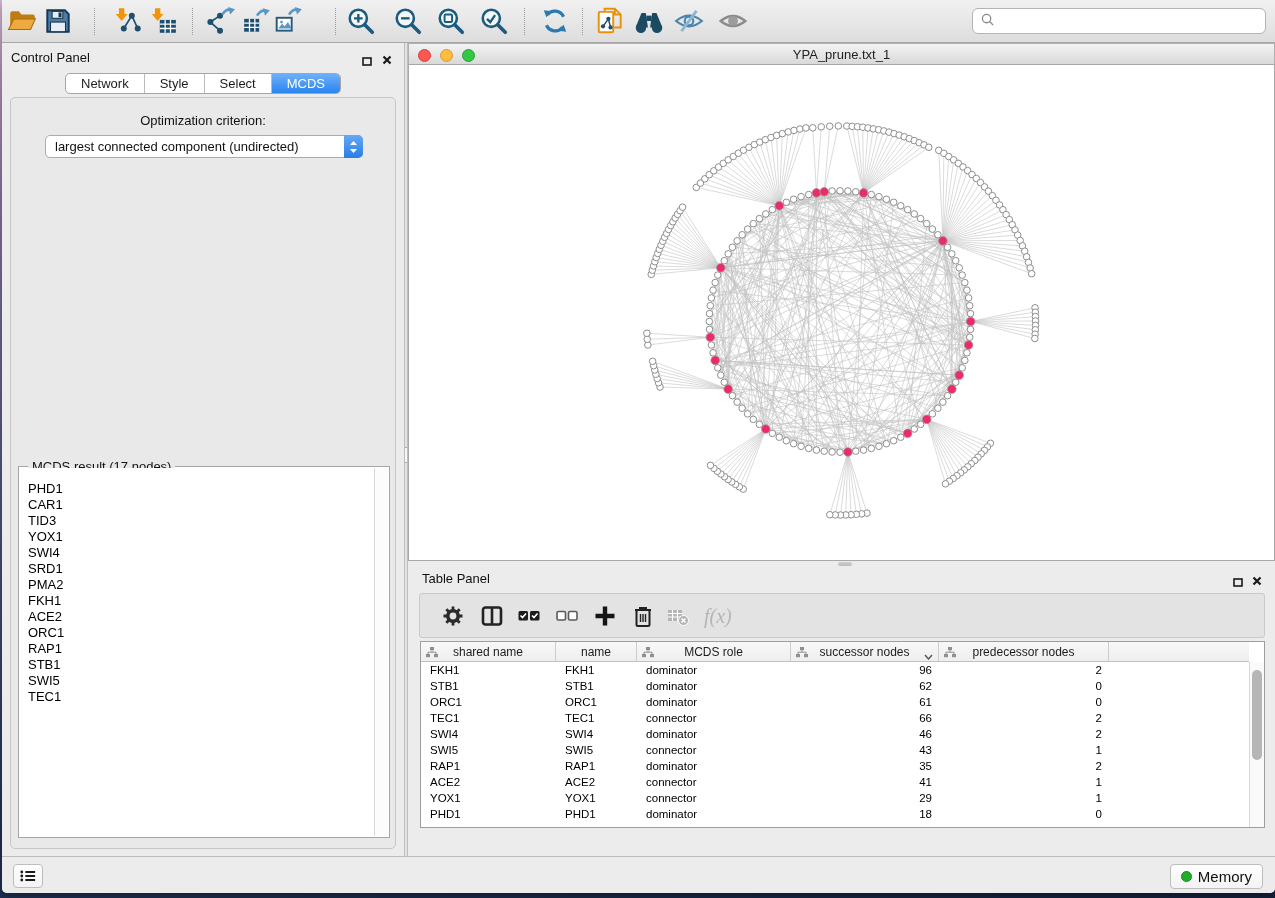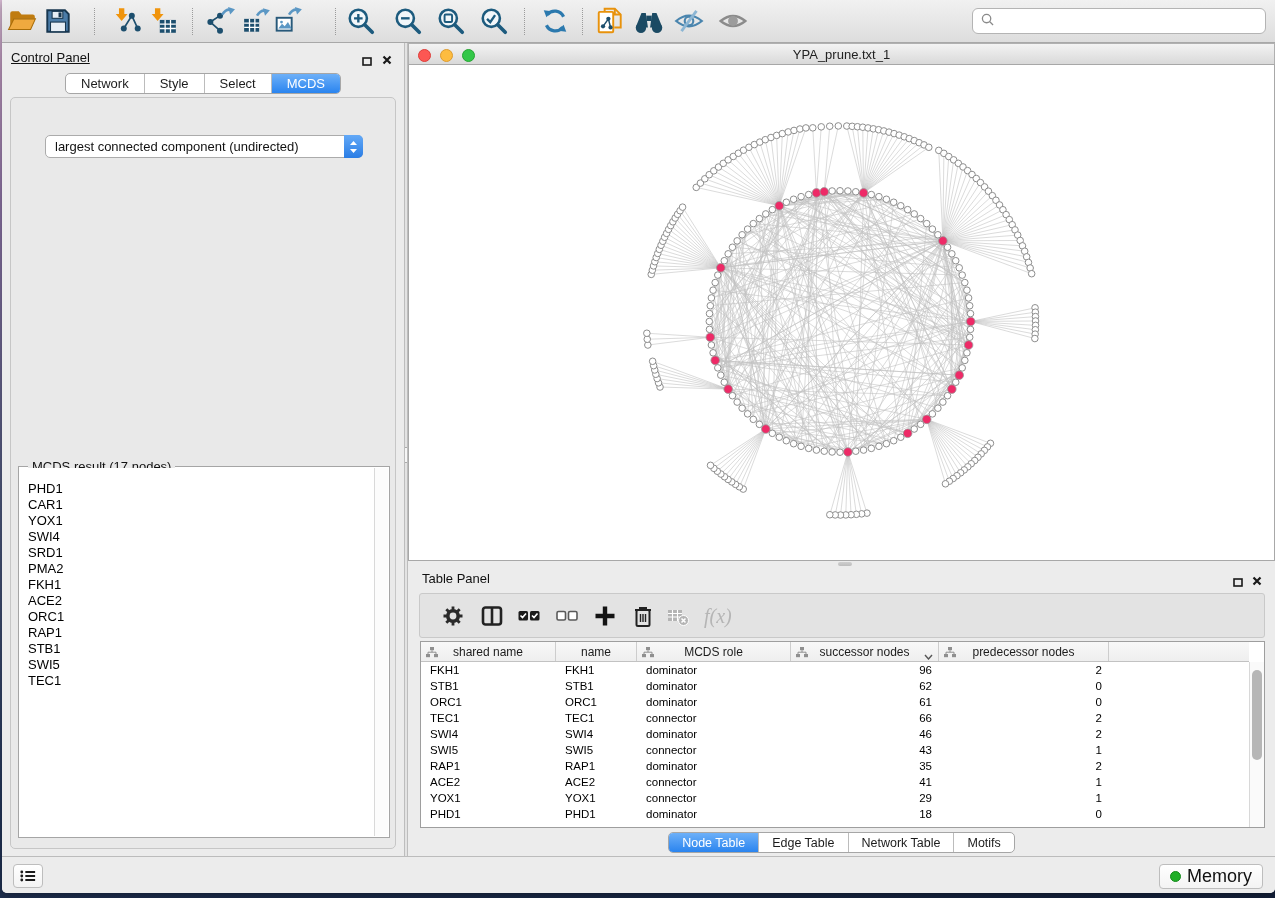--- a/index.html
+++ b/index.html
@@ -13,21 +13,21 @@
     background:linear-gradient(#f1f1f1,#dddddd);border-bottom:1px solid #a8a8a8;}
   .tb-icon{position:absolute;top:6px;width:30px;height:30px;cursor:default;}
   .tb-icon svg{width:100%;height:100%;}
   .tb-sep{position:absolute;top:8px;height:27px;width:0;border-left:1px dotted #9b9b9b;}
   .search{position:absolute;right:9px;top:8px;width:294px;height:26px;background:#fff;
     border:1px solid #b4b4b4;border-radius:6px;display:flex;align-items:center;padding:0 8px;}
   .search input{border:none;outline:none;flex:1;font-size:13px;margin-left:6px;background:transparent;}
   
   .cpanel{position:absolute;left:0;top:43px;width:402px;height:813px;background:#ececec;}
   .p-head{position:absolute;left:0;top:0;width:100%;height:28px;}
-  .p-title{position:absolute;left:9px;top:7px;font-size:13px;color:#111;text-decoration:underline;}
+  .p-title{position:absolute;left:9px;top:7px;font-size:13px;color:#111;}
   .p-float{position:absolute;right:32px;top:9px;}
   .p-close{position:absolute;right:12px;top:8px;}
   .seg{display:flex;border:1px solid #a6a6a6;border-radius:5px;overflow:hidden;background:#fff;height:21px;}
   .seg .tab{padding:0 15px;font-size:13px;line-height:20px;color:#1c1c1c;border-right:1px solid #bcbcbc;}
   .seg .tab:last-child{border-right:none;}
   .seg .tab.sel{background:linear-gradient(#6db0f8,#2a84ef);color:#fff;}
   #cp-tabs{position:absolute;left:50%;transform:translateX(-50%);top:30px;}
   .cp-page{position:absolute;left:8px;top:54px;width:386px;height:752px;background:#e9e9e9;
     border:1px solid #c6c6c6;border-radius:5px;}
   .opt-label{position:absolute;top:15px;width:100%;text-align:center;font-size:13px;color:#111;}
@@ -91,21 +91,21 @@
   .td.r{padding-right:7px;text-align:right;}
   .tscroll{position:absolute;top:20px;right:0;bottom:0;width:15px;background:#fafafa;border-left:1px solid #d8d8d8;}
   .tthumb{position:absolute;left:2px;right:2px;top:8px;height:90px;background:#b6b6b6;border-radius:5px;}
   .ttabs-row{position:absolute;left:0;right:0;top:265px;display:flex;justify-content:center;}
   .seg-bottom .tab{font-size:12.5px;padding:0 13px;}
   
   .statusbar{position:absolute;left:0;top:856px;width:100%;height:37px;background:#ececec;border-top:1px solid #bcbcbc;}
   .sbtn{position:absolute;background:linear-gradient(#ffffff,#f3f3f3);border:1px solid #bdbdbd;
     border-radius:4px;display:flex;align-items:center;justify-content:center;font-family:inherit;}
   .sbtn.left{left:11px;top:7px;width:30px;height:24px;}
-  .sbtn.right{right:12px;top:7px;height:25px;padding:0 10px;font-size:18px;color:#111;gap:6px;}
+  .sbtn.right{right:12px;top:7px;height:25px;padding:0 10px;font-size:15px;color:#111;gap:6px;}
   .dot{width:11px;height:11px;border-radius:50%;background:#1fae27;border:1px solid #158a1c;}
 </style>
 </head>
 <body>
 
 <div class="desktop">
   <div class="app">
 
     <div class="toolbar" id="toolbar">
       <div class="search">
@@ -226,34 +226,36 @@
               <path d="M1.5 1.5l7 7m0-7l-7 7" stroke="#1a1a1a" stroke-width="2.2"></path>
             </svg></span>
       </div>
       <div class="seg" id="cp-tabs">
           <div class="tab">Network</div>
           <div class="tab">Style</div>
           <div class="tab">Select</div>
           <div class="tab sel">MCDS</div>
         </div>
       <div class="cp-page">
+        <div class="opt-label">Optimization criterion:</div>
         <div class="dropdown">
           <span class="dd-text">largest connected component (undirected)</span>
           <span class="stepper" id="dd-stepper">
               <svg width="9" height="14" viewBox="0 0 9 14">
                 <path d="M4.5 1L8 5H1z" fill="#fff"></path>
                 <path d="M4.5 13L1 9h7z" fill="#fff"></path>
               </svg>
             </span>
         </div>
         <div class="group">
           <span class="legend">MCDS result (17 nodes)</span>
           <div class="mcds-list" id="mcds-list">
               <div class="mcds-item">PHD1</div>
               <div class="mcds-item">CAR1</div>
+              <div class="mcds-item">TID3</div>
               <div class="mcds-item">YOX1</div>
               <div class="mcds-item">SWI4</div>
               <div class="mcds-item">SRD1</div>
               <div class="mcds-item">PMA2</div>
               <div class="mcds-item">FKH1</div>
               <div class="mcds-item">ACE2</div>
               <div class="mcds-item">ORC1</div>
               <div class="mcds-item">RAP1</div>
               <div class="mcds-item">STB1</div>
               <div class="mcds-item">SWI5</div>
@@ -707,28 +709,20 @@
               <div class="td l" style="width: 154px;">dominator</div>
               <div class="td r" style="width: 148px;">18</div>
               <div class="td r" style="width: 170px;">0</div>
               <div class="td l" style="width: auto; flex: 1 1 0%;"></div>
             </div>
           </div>
         <div class="tscroll">
           <div class="tthumb"></div>
         </div>
       </div>
-      <div class="ttabs-row">
-        <div class="seg seg-bottom" id="bottom-tabs">
-            <div class="tab sel">Node Table</div>
-            <div class="tab">Edge Table</div>
-            <div class="tab">Network Table</div>
-            <div class="tab">Motifs</div>
-          </div>
-      </div>
     </div>
 
     <div class="statusbar">
       <button class="sbtn left" id="panels-btn">
           <svg width="18" height="14" viewBox="0 0 18 14">
             <circle cx="2" cy="2.5" r="1.6" fill="#1a1a1a"></circle>
             <circle cx="2" cy="7" r="1.6" fill="#1a1a1a"></circle>
             <circle cx="2" cy="11.5" r="1.6" fill="#1a1a1a"></circle>
             <path d="M6 2.5h11M6 7h11M6 11.5h11" stroke="#1a1a1a" stroke-width="2.2"></path>
           </svg>

